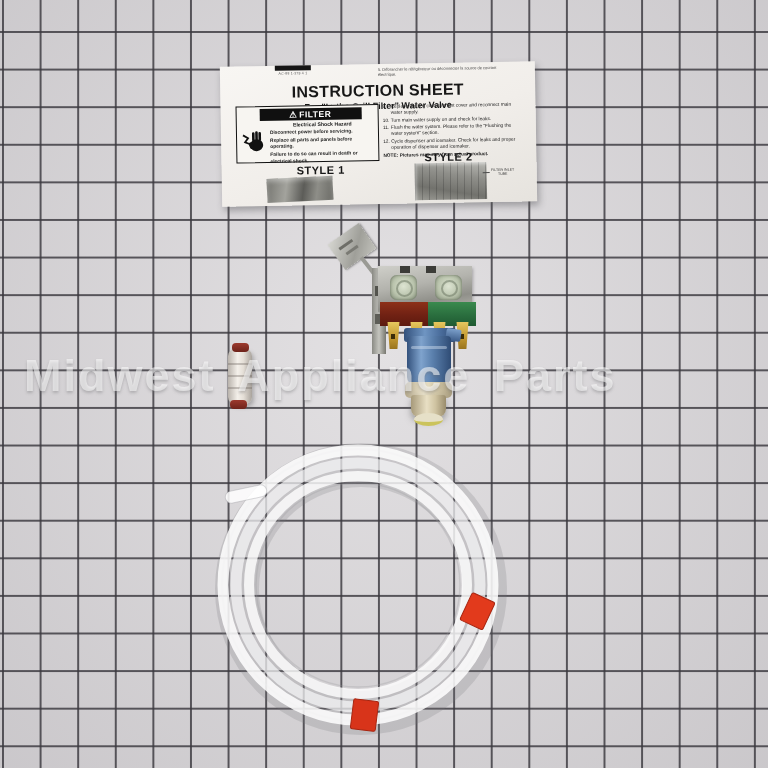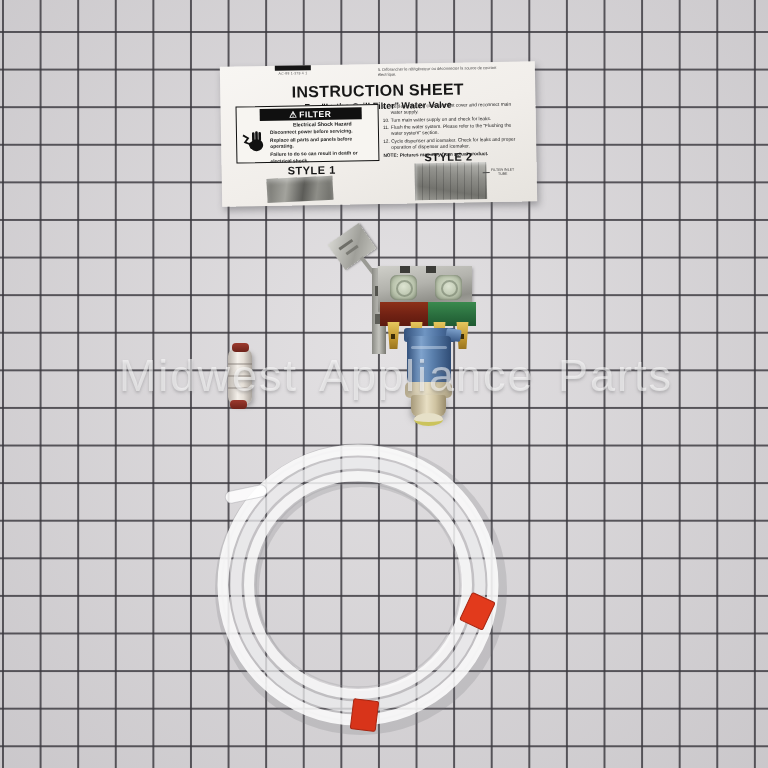--- a/index.html
+++ b/index.html
@@ -10,25 +10,24 @@
     background-image:
       linear-gradient(rgba(58,56,62,0.82) 2px, transparent 2px),
       linear-gradient(90deg, rgba(58,56,62,0.82) 2px, transparent 2px),
       radial-gradient(ellipse at 50% 45%, rgba(255,255,255,0.30), rgba(90,90,95,0.10));
     background-size:37.6px 37.6px, 37.6px 37.6px, 100% 100%;
     background-position:2px 31px, 2px 31px, 0 0;
   }
   
   .watermark{
     position:absolute;left:24px;top:350px;width:744px;z-index:60;
-    font-size:45px;font-weight:normal;letter-spacing:2px;word-spacing:9px;
+    font-size:45px;font-weight:bold;letter-spacing:2px;word-spacing:9px;
     color:rgba(255,255,255,0.55);white-space:nowrap;
     text-shadow:0 2px 3px rgba(105,105,110,0.35);
     pointer-events:none;
-    text-align:center;
   }
   
   .sheet{
     position:absolute;left:221px;top:64px;width:315px;height:140px;z-index:10;
     background:linear-gradient(160deg,#f8f6f3 0%,#f1eeea 55%,#e6e3de 100%);
     transform:rotate(-1deg);
     box-shadow:2px 4px 7px rgba(80,80,85,0.45);
     color:#171717;
   }
   .sheet *{position:absolute;}
@@ -42,21 +41,21 @@
     display:flex;align-items:center;justify-content:center;gap:2px;font-size:8.5px;font-weight:bold;letter-spacing:0.5px;}
   .warnhead span{position:static;}
   .warnbody{position:absolute;left:0;top:14px;right:0;bottom:0;display:flex;padding:1px 3px 1px 1px;}
   .warnicon{position:static;width:32px;display:flex;align-items:center;justify-content:center;flex-shrink:0;}
   .warntext{position:static;flex:1;font-size:4.9px;font-weight:bold;line-height:1.3;color:#1c1c1c;}
   .warntext div{position:static;}
   .hazard{text-align:center;font-size:5.2px;margin-bottom:1.5px;}
   .wline{margin-bottom:1px;}
   .wline3{margin-top:2px;}
   .style-label{font-size:11px;font-weight:bold;letter-spacing:0.5px;}
-  .style1-label{left:66px;top:99px;}
+  .style1-label{left:75px;top:99px;}
   .style1-img{left:45px;top:112px;width:66px;height:24px;transform:rotate(-2deg);
     background:linear-gradient(100deg,#757570 0%,#a3a39d 30%,#5c5c58 55%,#8e8e88 75%,#6b6b66 100%);
     box-shadow:inset 0 3px 4px rgba(255,255,255,0.35);}
   .stepscol{left:162px;top:40px;width:133px;}
   .step{position:static;display:flex;font-size:4.8px;line-height:1.25;margin-bottom:1.7px;color:#222;}
   .step .num{position:static;width:8px;flex-shrink:0;}
   .step .txt{position:static;flex:1;}
   .notetext{position:static;display:block;font-size:4.8px;font-weight:bold;margin-top:1px;color:#222;}
   .style2-label{left:193px;top:88px;width:68px;text-align:center;}
   .style2-img{left:193px;top:100px;width:72px;height:37px;

